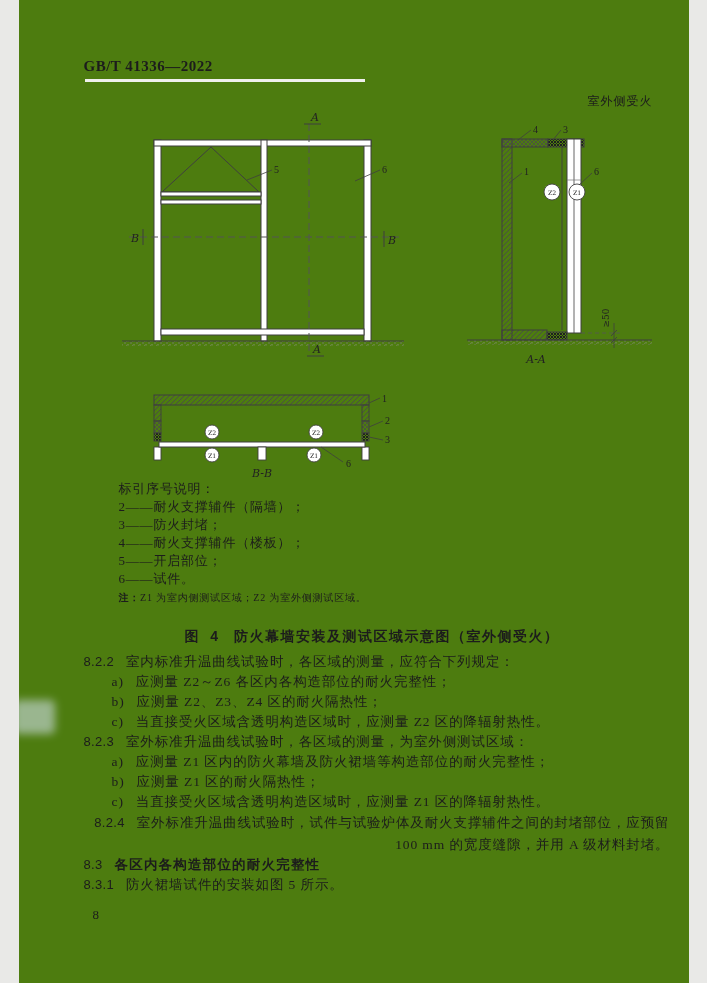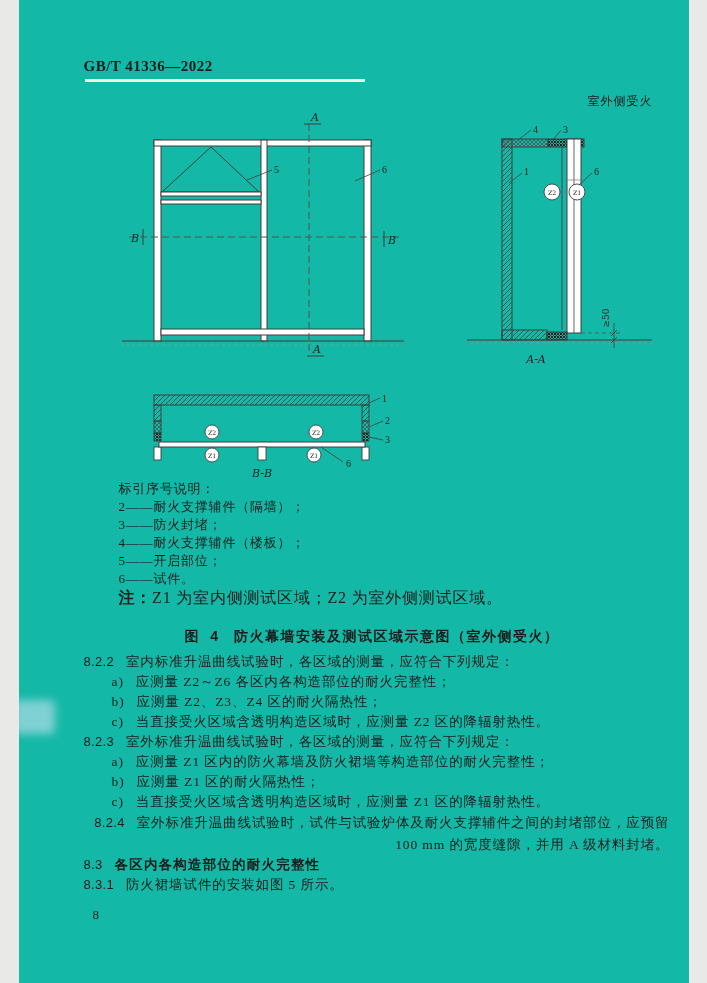--- a/index.html
+++ b/index.html
@@ -1,26 +1,26 @@
 <!DOCTYPE html>
 <html><head>
 <meta charset="utf-8">
 <style>
   html,body{margin:0;padding:0;background:#e9e9e7;}
   .page{
     position:relative;width:670px;height:983px;margin:0 auto;
-    background:#14b8a6;overflow:hidden;
+    background:#4d7c0f;overflow:hidden;
     font-family:"Liberation Serif","DejaVu Serif",serif;color:#1c1c1c;
   }
   .abs{position:absolute;}
   .doc-number{left:65px;top:58px;font-size:15px;font-weight:bold;letter-spacing:.5px;}
   .scan-line{left:66px;top:79px;width:280px;height:3px;background:#efefec;}
   .unit-note{left:569px;top:93px;font-size:12px;letter-spacing:1px;}
   .legend{left:100px;top:480px;font-size:13px;line-height:18px;letter-spacing:.8px;}
-  .legend .note{font-size:16px;margin-top:1px;}
+  .legend .note{font-size:10px;margin-top:1px;}
   .legend .note b{font-weight:bold;}
   .caption{left:0;top:628px;width:707px;text-align:center;font-size:14px;font-weight:bold;letter-spacing:1.5px;font-family:Liberation Mono, monospace;}
   .caption .cap-label{margin-right:14px;}
   .clauses{left:65px;top:652px;width:586px;font-size:13.5px;letter-spacing:.9px;}
   .clauses p{margin:0;line-height:20px;}
   .clauses .num{font-weight:normal;margin-right:12px;font-family:"Liberation Sans","DejaVu Sans",sans-serif;font-size:13px;letter-spacing:.3px;}
   .clauses .sub{padding-left:28px;}
   .clauses .tag{margin-right:12px;}
   .mt6{margin-top:6px;}
   .mtm4{margin-top:-4px;line-height:21.5px !important;text-align:right;}
@@ -193,21 +193,21 @@
   <div class="abs caption">
     <span class="cap-label">图 4</span><span>防火幕墙安装及测试区域示意图（室外侧受火）</span>
   </div>
 
   <div class="abs clauses">
     <p><span class="num">8.2.2</span><span>室内标准升温曲线试验时，各区域的测量，应符合下列规定：</span></p>
     <p class="sub"><span class="tag">a)</span><span>应测量 Z2～Z6 各区内各构造部位的耐火完整性；</span></p>
     <p class="sub"><span class="tag">b)</span><span>应测量 Z2、Z3、Z4 区的耐火隔热性；</span></p>
     <p class="sub"><span class="tag">c)</span><span>当直接受火区域含透明构造区域时，应测量 Z2 区的降辐射热性。</span></p>
 
-    <p class="mt6"><span class="num">8.2.3</span><span>室外标准升温曲线试验时，各区域的测量，应符合下列规定：</span></p>
+    <p class="mt6"><span class="num">8.2.3</span><span>室外标准升温曲线试验时，各区域的测量，为室外侧测试区域：</span></p>
     <p class="sub"><span class="tag">a)</span><span>应测量 Z1 区内的防火幕墙及防火裙墙等构造部位的耐火完整性；</span></p>
     <p class="sub"><span class="tag">b)</span><span>应测量 Z1 区的耐火隔热性；</span></p>
     <p class="sub"><span class="tag">c)</span><span>当直接受火区域含透明构造区域时，应测量 Z1 区的降辐射热性。</span></p>
 
     <p class="mtm4"><span class="num">8.2.4</span><span>室外标准升温曲线试验时，试件与试验炉体及耐火支撑辅件之间的封堵部位，应预留 100 mm 的宽度缝隙，并用 A 级材料封堵。</span></p>
 
     <p class="mt8 bold-clause"><span class="num">8.3</span><span>各区内各构造部位的耐火完整性</span></p>
 
     <p class="mt7"><span class="num">8.3.1</span><span>防火裙墙试件的安装如图 5 所示。</span></p>
   </div>

